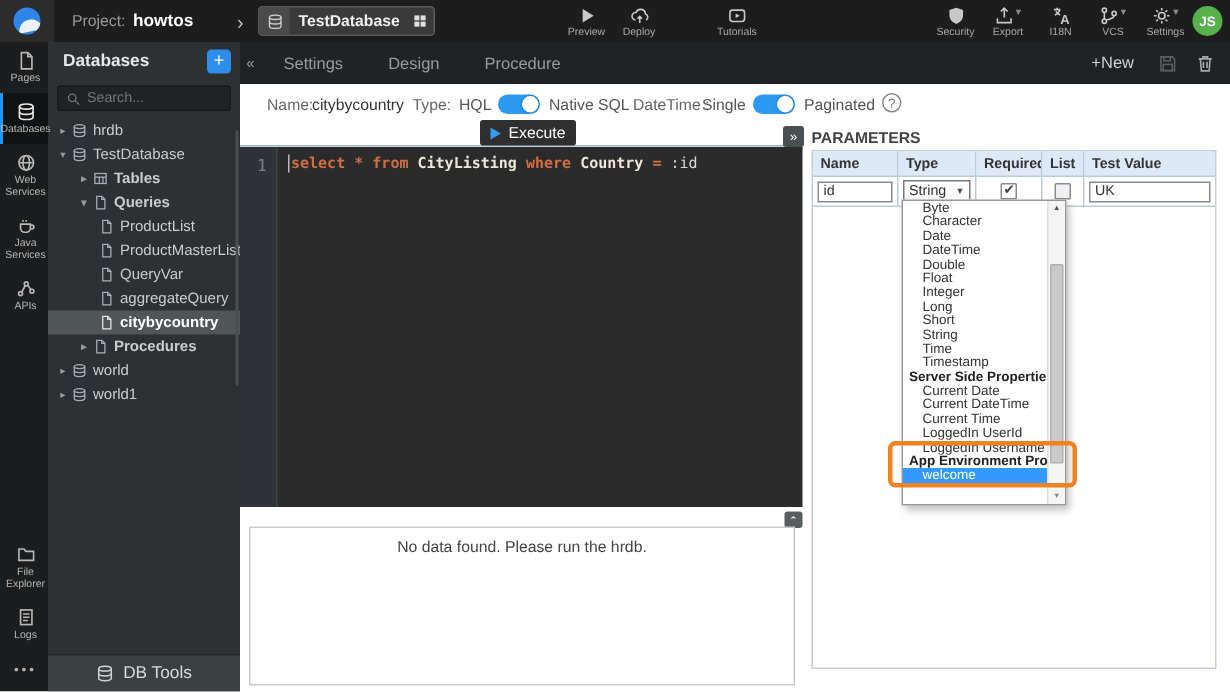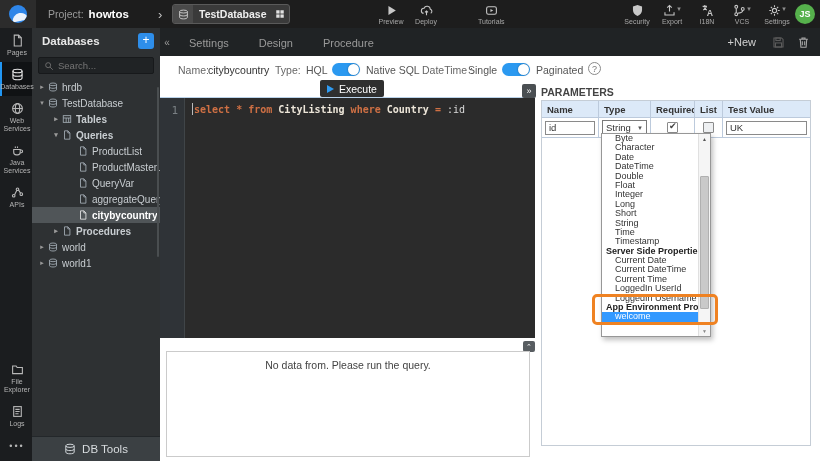--- a/index.html
+++ b/index.html
@@ -45,21 +45,21 @@
   #sp-add { width:16px; height:16px; background:#2e8eea; border-radius:3px; color:#fff; font-size:12px; line-height:14px; text-align:center; cursor:pointer; }
   #sp-search { margin:3px 6px 5px 6px; height:17px; background:#202325; border:1px solid #17191b; border-radius:2px; display:flex; align-items:center; padding:0 5px; gap:4px; }
   #sp-search .s-ic { color:#777; display:flex; }
   #sp-search input { flex:1; min-width:0; background:transparent; border:none; outline:none; color:#999; font-size:9.5px; font-family:"Liberation Sans",sans-serif; }
   #tree { flex:1; overflow:hidden; position:relative; }
   .tree-row { height:16px; display:flex; align-items:center; color:#c8cdd1; font-size:10px; white-space:nowrap; overflow:hidden; cursor:pointer; }
   .tree-row .arr { width:12px; text-align:center; color:#9a9a9a; font-size:7px; flex:0 0 12px; }
   .tree-row .t-ic { color:#a7b1b9; display:flex; margin-right:4px; flex:0 0 auto; }
   .tree-row.d0 { padding-left:4px; }
   .tree-row.d1 { padding-left:18px;font-weight:bold; }
-  .tree-row.d2 { padding-left:34px; }
+  .tree-row.d2 { padding-left:22px; }
   .tree-row.selected { background:#505558; color:#fff; font-weight:bold; }
   .tree-row.selected .t-ic { color:#e8e8e8; }
   #tree-scroll { position:absolute; right:1px; top:8px; width:2px; height:170px; background:#4a4e50; border-radius:1px; }
   #db-tools { height:25px; background:#3b4043; border-top:1px solid #23272a; display:flex; align-items:center; justify-content:center; gap:6px; color:#d8dcdf; font-size:11.5px; cursor:pointer; }
   #db-tools .t-ic { display:flex; color:#cfd4d8; }
 
   
   #main { position:absolute; left:160px; top:28px; width:660px; height:433px; background:#fff; }
   #tabbar { position:absolute; left:0; top:0; width:660px; height:28px; background:#202325; display:flex; align-items:stretch; }
   #collapse-left { width:14px; display:flex; align-items:center; justify-content:center; color:#999; font-size:10px; cursor:pointer; }
@@ -544,21 +544,21 @@
     <span>Execute</span>
   </div>
 
   <div id="editor">
     <div id="gutter">1</div>
     <div id="code"><span class="caret"></span><span class="tok-keyword">select</span><span class="tok-plain"> </span><span class="tok-keyword">*</span><span class="tok-plain"> </span><span class="tok-keyword">from</span><span class="tok-plain"> </span><span class="tok-identifier">CityListing</span><span class="tok-plain"> </span><span class="tok-keyword">where</span><span class="tok-plain"> </span><span class="tok-identifier">Country</span><span class="tok-plain"> </span><span class="tok-keyword">=</span><span class="tok-plain"> </span><span class="tok-parameter">:id</span></div>
   </div>
 
   <div id="collapse-up">⌃</div>
   <div id="results-box">
-    <div class="msg">No data from. Please run the query.</div>
+    <div class="msg">No data found. Please run the hrdb.</div>
   </div>
 
   <div id="params-collapse">»</div>
   <div id="params-title">PARAMETERS</div>
 
   <div id="ptable">
     <div class="pt-row pt-head">
       <div class="pt-cell c-name">Name</div>
       <div class="pt-cell c-type">Type</div>
       <div class="pt-cell c-req">Required</div>

